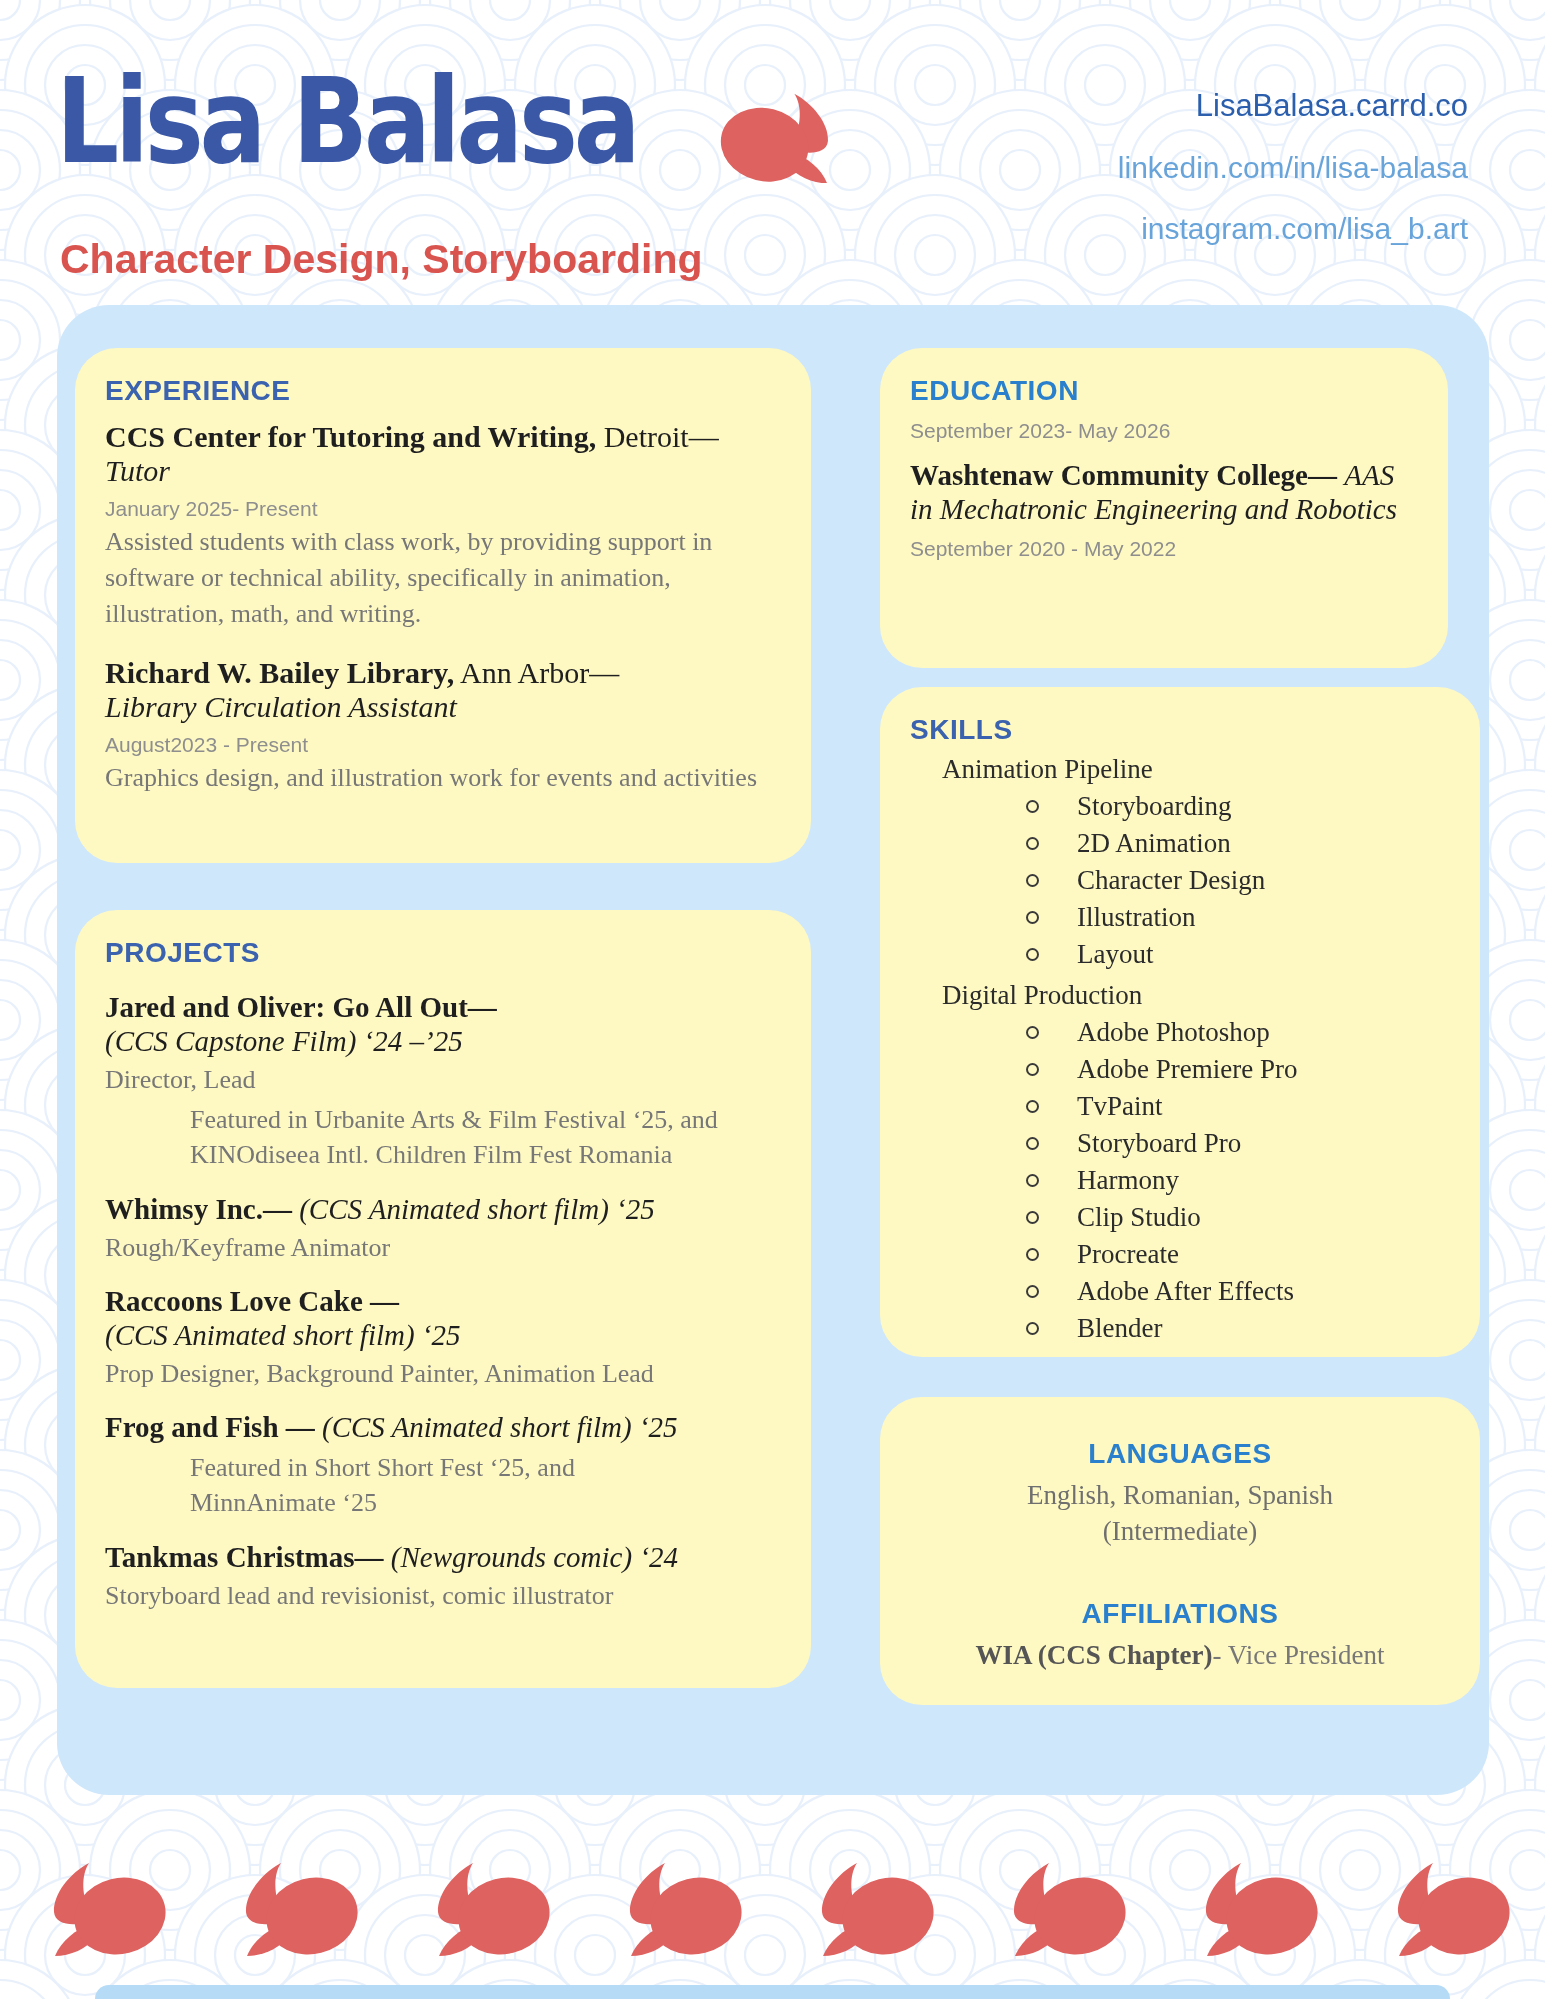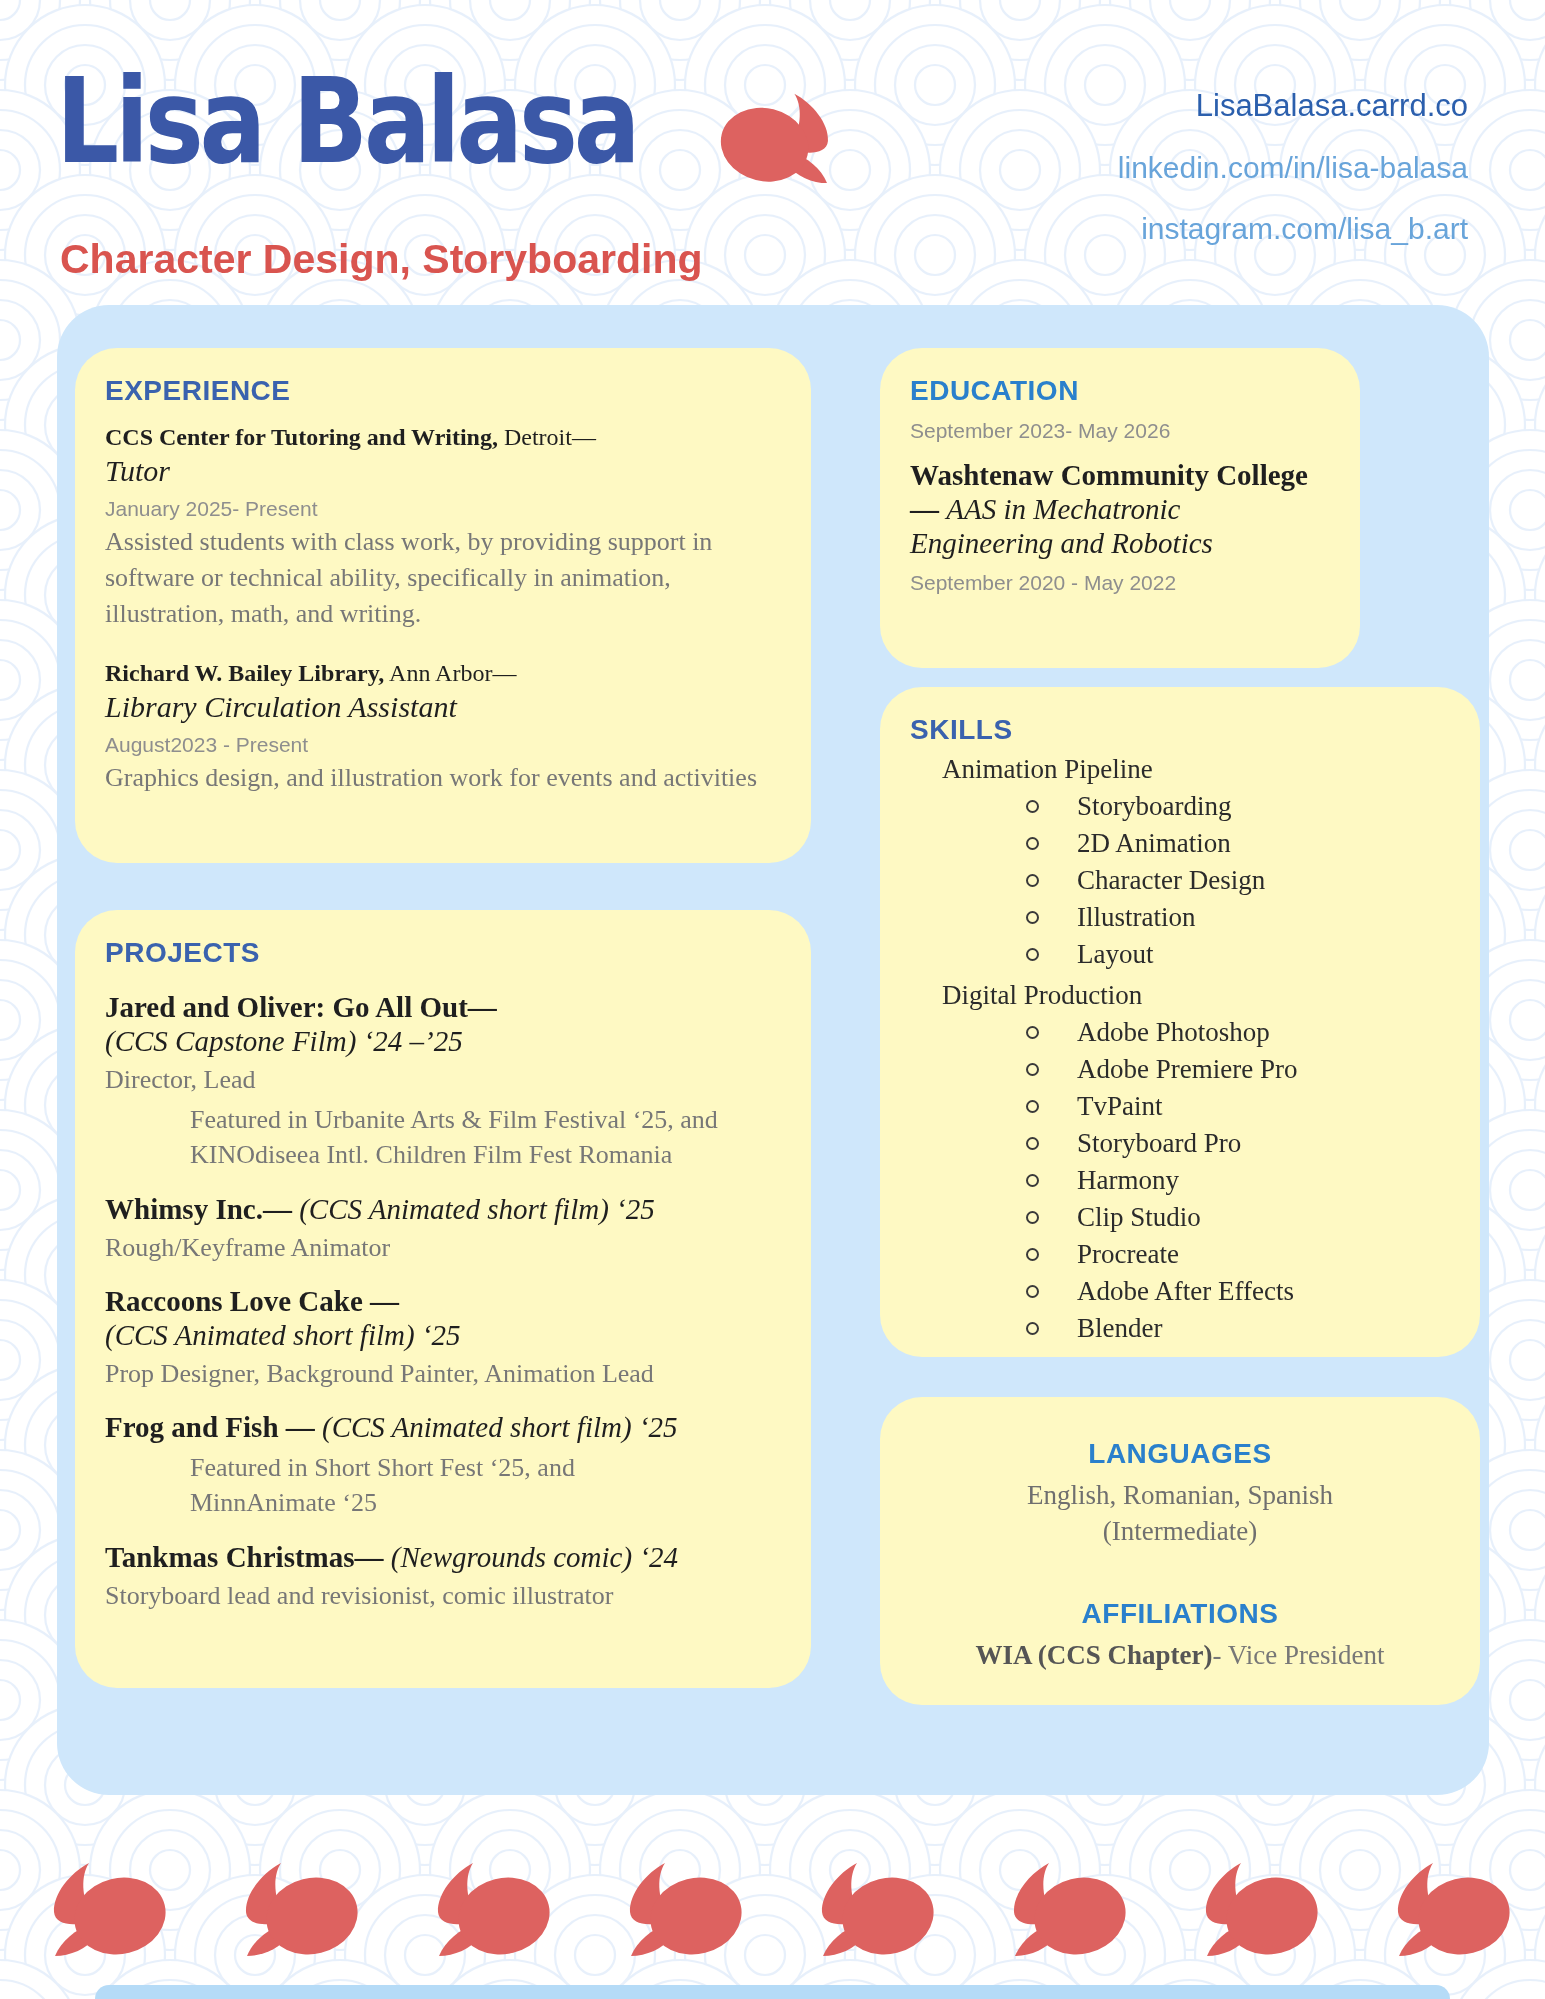--- a/index.html
+++ b/index.html
@@ -29,30 +29,30 @@
   .link-line .bold { font-weight:400;margin-top:36px; }
   .link-line.primary { font-size:31px; color:#2b5fad; font-weight:700; }
   
   .panel {
     position:absolute; left:57px; top:305px; width:1432px; height:1490px;
     background:#cfe7fb; border-radius:52px; z-index:1;
   }
   .card { position:absolute; background:#fef9c3; border-radius:42px; padding:26px 30px; }
   .card-exp  { left:18px;  top:43px;   width:736px; height:515px; }
   .card-proj { left:18px;  top:605px;  width:736px; height:778px; }
-  .card-edu  { left:823px; top:43px;   width:480px; height:320px; }
+  .card-edu  { left:823px; top:43px;   width:568px; height:320px; }
   .card-skl  { left:823px; top:382px;  width:600px; height:670px; }
   .card-lng  { left:823px; top:1092px; width:600px; height:308px; padding-top:40px; text-align:center; }
   .sec-h {
     font-family:"Liberation Sans", sans-serif; font-weight:700;
     font-size:28px; line-height:34px; letter-spacing:0.5px; color:#3a62ae;
   }
   .sec-h.bright { color:#2a80cc; }
   
-  .e-title { font-size:24px; line-height:34px; margin-top:12px; }
+  .e-title { font-size:30px; line-height:34px; margin-top:12px; }
   .e-title .b { font-weight:700; }
   .e-role  { font-size:30px; line-height:34px; font-style:italic; }
   .e-date  { font-family:"Liberation Sans", sans-serif; font-size:21px; line-height:26px;
              color:#8e8e8e; margin-top:8px; }
   .e-desc  { font-size:26px; line-height:36px; color:#777777; margin-top:2px; }
   .gap24 { margin-top:24px; }
   
   .p-title { font-size:29px; line-height:34px; margin-top:20px; }
   .p-title .b { font-weight:700; }
   .p-title .i { font-style:italic; }

